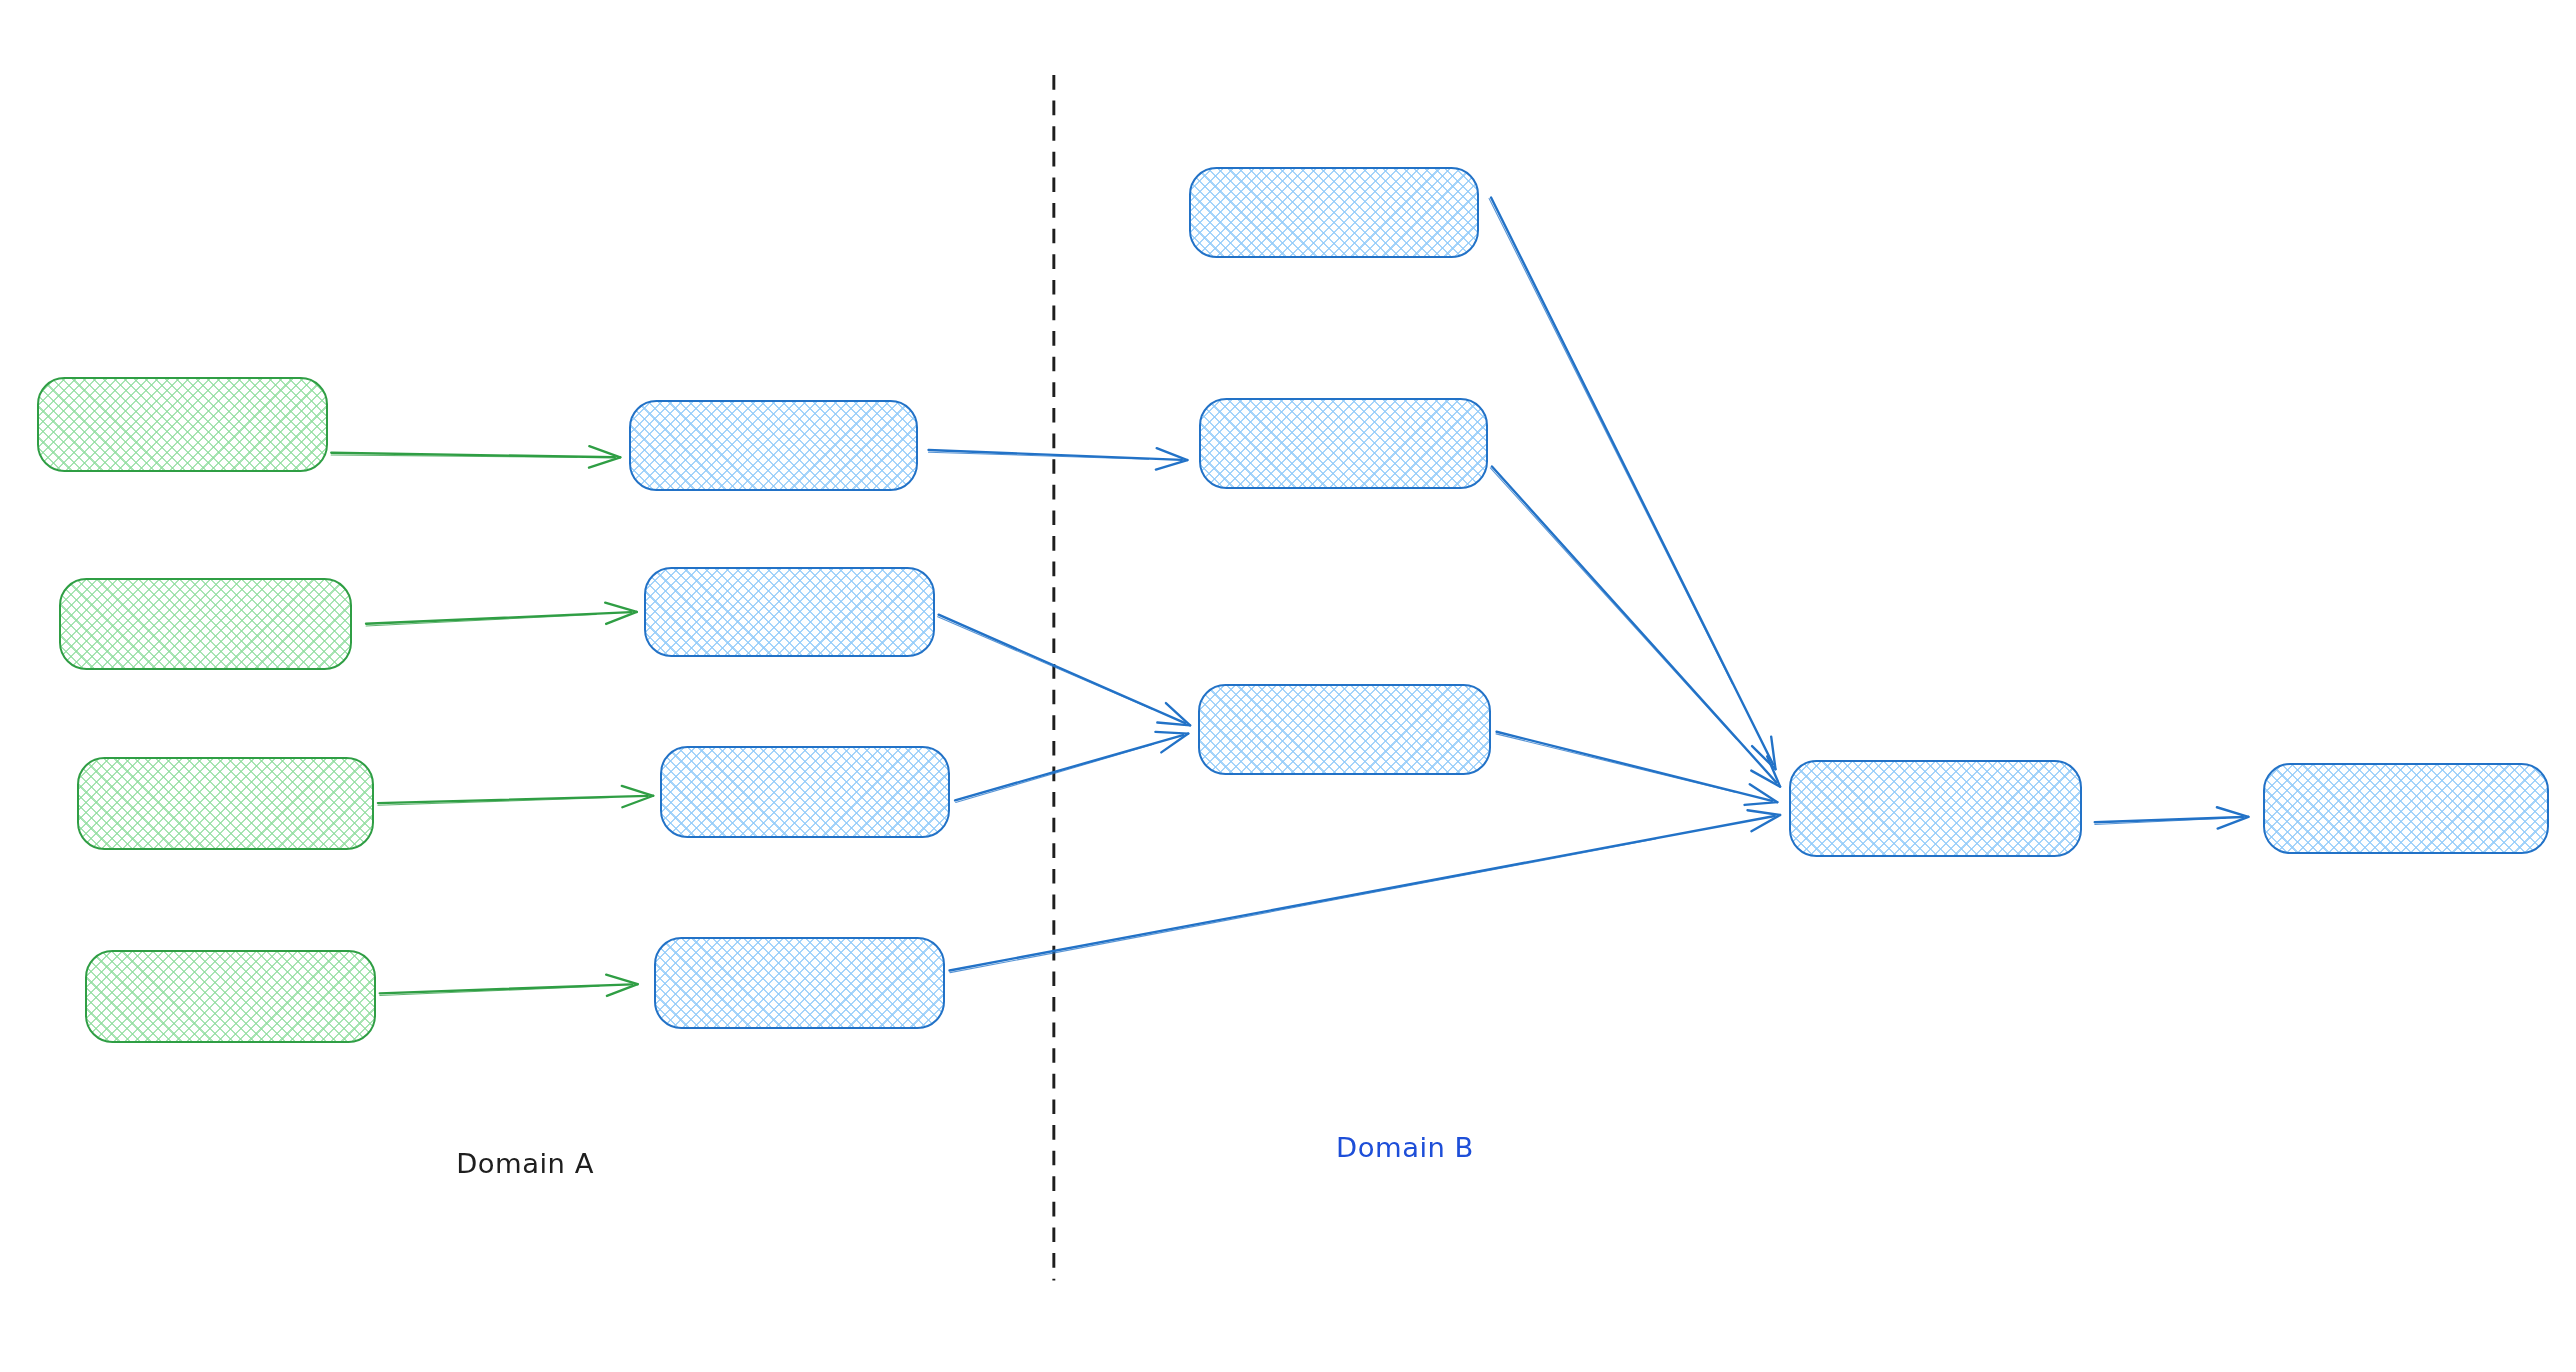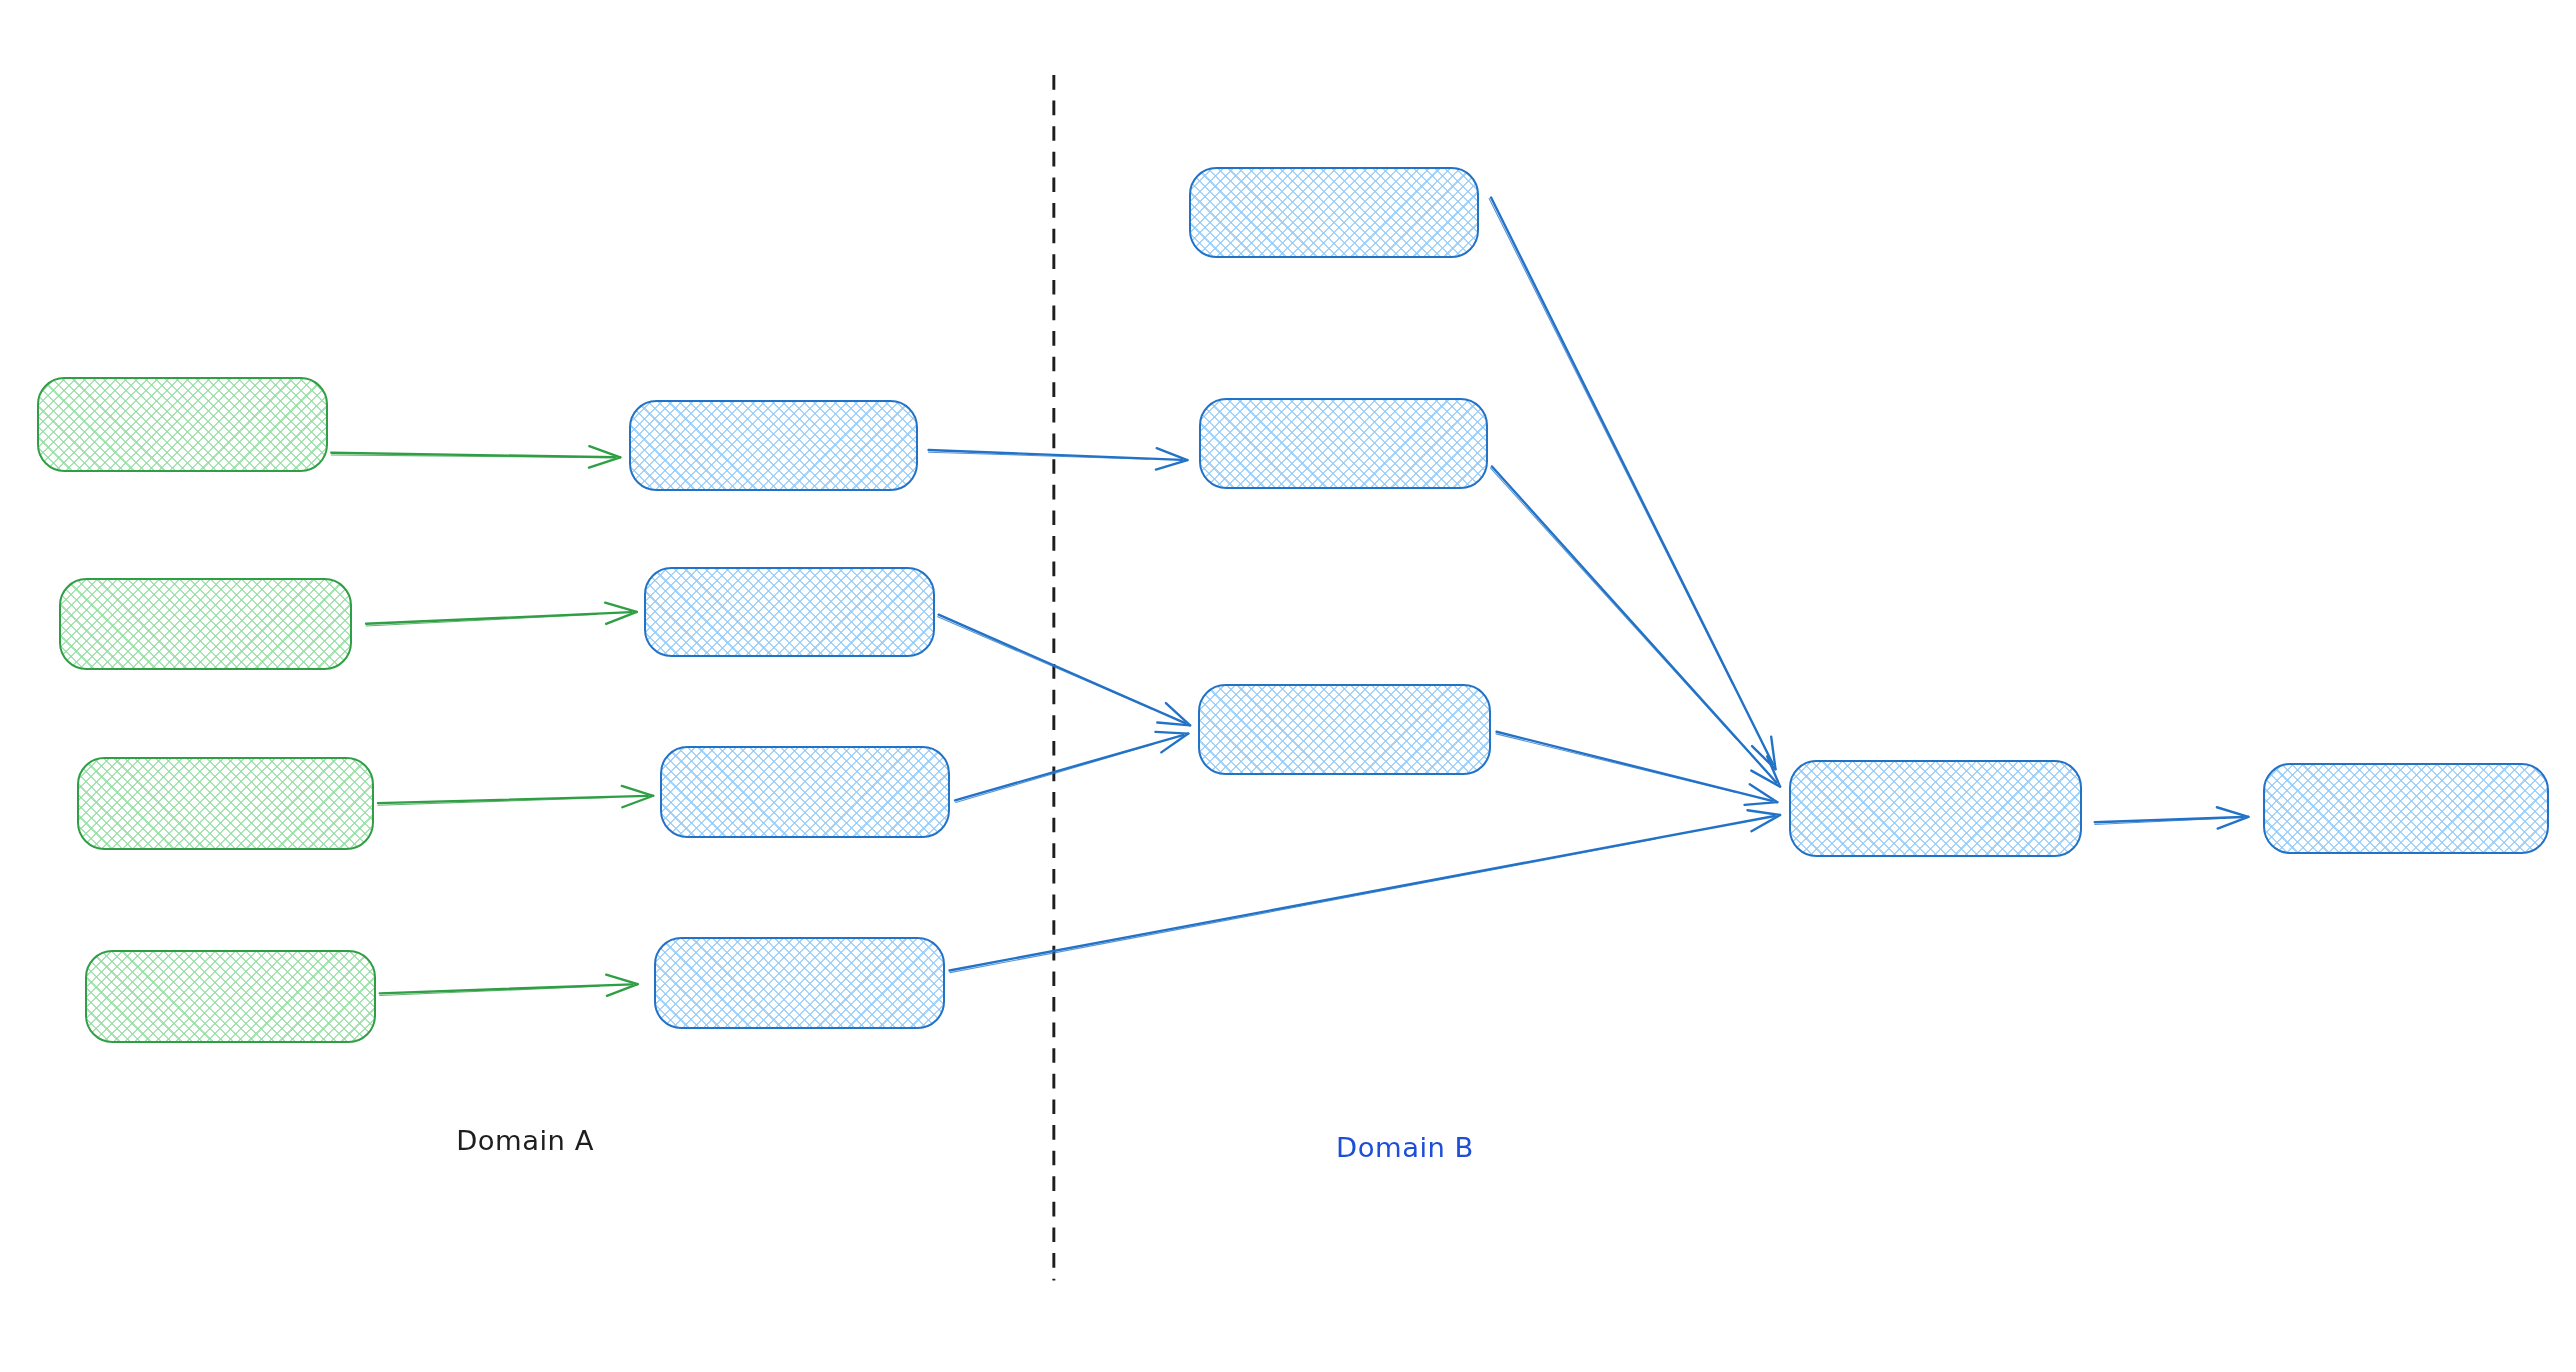--- a/index.html
+++ b/index.html
@@ -138,16 +138,16 @@
       <div class="node blue" style="left: 629px; top: 400px; width: 289px; height: 91px; border: 2.7px solid rgb(34, 114, 199); background-image: repeating-linear-gradient(45deg, rgba(144, 202, 249, 0.8) 0px, rgba(144, 202, 249, 0.8) 1.5px, transparent 1.5px, transparent 7.3px), repeating-linear-gradient(-45deg, rgba(144, 202, 249, 0.8) 0px, rgba(144, 202, 249, 0.8) 1.5px, transparent 1.5px, transparent 7.3px);"></div>
       <div class="node blue" style="left: 644px; top: 567px; width: 291px; height: 90px; border: 2.7px solid rgb(34, 114, 199); background-image: repeating-linear-gradient(45deg, rgba(144, 202, 249, 0.8) 0px, rgba(144, 202, 249, 0.8) 1.5px, transparent 1.5px, transparent 7.3px), repeating-linear-gradient(-45deg, rgba(144, 202, 249, 0.8) 0px, rgba(144, 202, 249, 0.8) 1.5px, transparent 1.5px, transparent 7.3px);"></div>
       <div class="node blue" style="left: 660px; top: 746px; width: 290px; height: 92px; border: 2.7px solid rgb(34, 114, 199); background-image: repeating-linear-gradient(45deg, rgba(144, 202, 249, 0.8) 0px, rgba(144, 202, 249, 0.8) 1.5px, transparent 1.5px, transparent 7.3px), repeating-linear-gradient(-45deg, rgba(144, 202, 249, 0.8) 0px, rgba(144, 202, 249, 0.8) 1.5px, transparent 1.5px, transparent 7.3px);"></div>
       <div class="node blue" style="left: 654px; top: 937px; width: 291px; height: 92px; border: 2.7px solid rgb(34, 114, 199); background-image: repeating-linear-gradient(45deg, rgba(144, 202, 249, 0.8) 0px, rgba(144, 202, 249, 0.8) 1.5px, transparent 1.5px, transparent 7.3px), repeating-linear-gradient(-45deg, rgba(144, 202, 249, 0.8) 0px, rgba(144, 202, 249, 0.8) 1.5px, transparent 1.5px, transparent 7.3px);"></div>
       <div class="node blue" style="left: 1189px; top: 167px; width: 290px; height: 91px; border: 2.7px solid rgb(34, 114, 199); background-image: repeating-linear-gradient(45deg, rgba(144, 202, 249, 0.8) 0px, rgba(144, 202, 249, 0.8) 1.5px, transparent 1.5px, transparent 7.3px), repeating-linear-gradient(-45deg, rgba(144, 202, 249, 0.8) 0px, rgba(144, 202, 249, 0.8) 1.5px, transparent 1.5px, transparent 7.3px);"></div>
       <div class="node blue" style="left: 1199px; top: 398px; width: 289px; height: 91px; border: 2.7px solid rgb(34, 114, 199); background-image: repeating-linear-gradient(45deg, rgba(144, 202, 249, 0.8) 0px, rgba(144, 202, 249, 0.8) 1.5px, transparent 1.5px, transparent 7.3px), repeating-linear-gradient(-45deg, rgba(144, 202, 249, 0.8) 0px, rgba(144, 202, 249, 0.8) 1.5px, transparent 1.5px, transparent 7.3px);"></div>
       <div class="node blue" style="left: 1198px; top: 684px; width: 293px; height: 91px; border: 2.7px solid rgb(34, 114, 199); background-image: repeating-linear-gradient(45deg, rgba(144, 202, 249, 0.8) 0px, rgba(144, 202, 249, 0.8) 1.5px, transparent 1.5px, transparent 7.3px), repeating-linear-gradient(-45deg, rgba(144, 202, 249, 0.8) 0px, rgba(144, 202, 249, 0.8) 1.5px, transparent 1.5px, transparent 7.3px);"></div>
       <div class="node blue" style="left: 1789px; top: 760px; width: 293px; height: 97px; border: 2.7px solid rgb(34, 114, 199); background-image: repeating-linear-gradient(45deg, rgba(144, 202, 249, 0.8) 0px, rgba(144, 202, 249, 0.8) 1.5px, transparent 1.5px, transparent 7.3px), repeating-linear-gradient(-45deg, rgba(144, 202, 249, 0.8) 0px, rgba(144, 202, 249, 0.8) 1.5px, transparent 1.5px, transparent 7.3px);"></div>
       <div class="node blue" style="left: 2263px; top: 763px; width: 286px; height: 91px; border: 2.7px solid rgb(34, 114, 199); background-image: repeating-linear-gradient(45deg, rgba(144, 202, 249, 0.8) 0px, rgba(144, 202, 249, 0.8) 1.5px, transparent 1.5px, transparent 7.3px), repeating-linear-gradient(-45deg, rgba(144, 202, 249, 0.8) 0px, rgba(144, 202, 249, 0.8) 1.5px, transparent 1.5px, transparent 7.3px);"></div>
     </div>
-  <div class="domain-label" id="label-domain-a" style="color: rgb(30, 30, 30);">Domain A</div>
+  <div class="domain-label" id="label-domain-a" style="color: rgb(30, 30, 30); margin-top: 23px;">Domain A</div>
   <div class="domain-label" id="label-domain-b" style="color: #1d4ed8;">Domain B</div>
 </div>
 
 
 </body></html>

